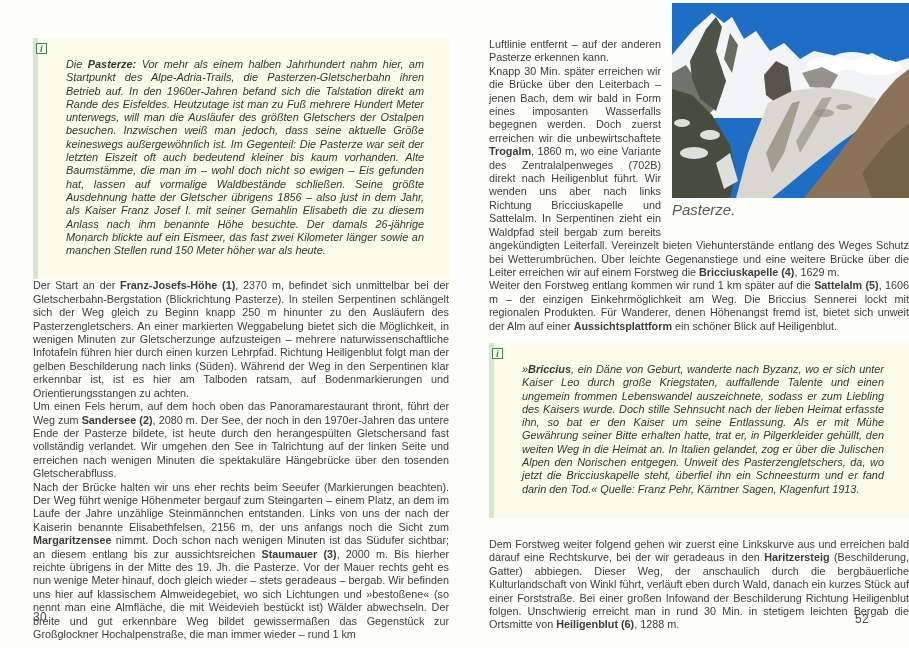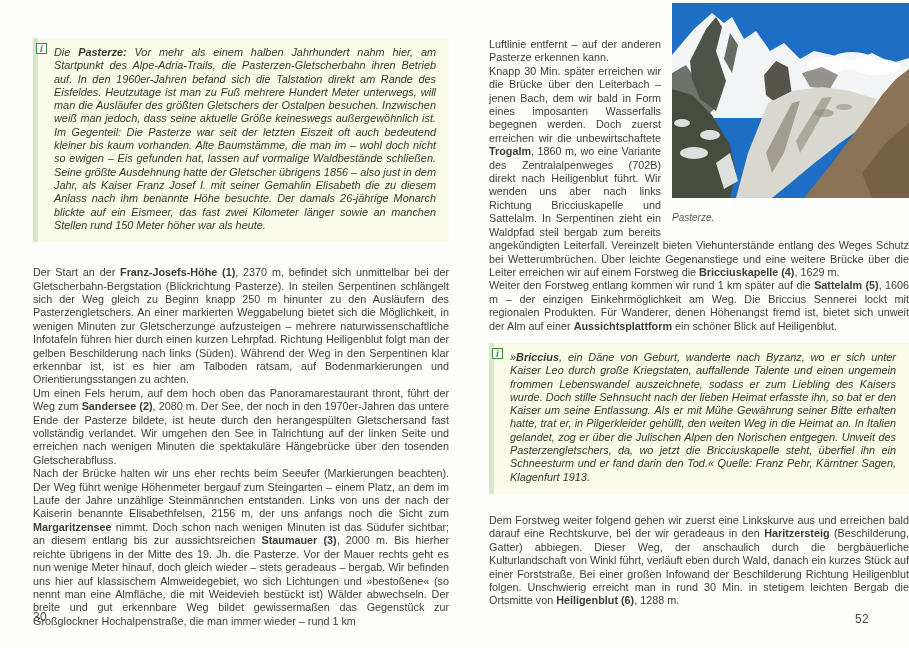--- a/index.html
+++ b/index.html
@@ -15,46 +15,46 @@
     font-family:"Liberation Sans",sans-serif;color:var(--body-text);
   }
   .spread{position:relative;width:909px;height:648px;overflow:hidden;background:#fdfdfc;}
   .page{position:absolute;}
   .page-left{left:33px;top:38px;width:416px;}
   .page-right{left:489px;top:3px;width:420px;}
   .body-par{
     margin:0;font-size:10.8px;line-height:13.4px;text-align:justify;
     color:var(--body-text);hyphens:auto;-webkit-hyphens:auto;
   }
-  .page-left .body-par:first-of-type{margin-top:24px;}
+  .page-left .body-par:first-of-type{margin-top:0;}
   .run-b{font-weight:bold;}
   .infobox{
     position:relative;background:var(--box-bg);
     padding:4px 9px 6px 17px;margin:0;
   }
   .infobox-strip{
     position:absolute;left:0;top:0;bottom:0;width:5px;background:var(--box-strip);
   }
   .info-icon{
     position:absolute;left:3px;top:5px;width:11px;height:11px;
     background:#ffffff;border:1px solid var(--icon-green);
     color:var(--icon-green);font-family:"Liberation Serif",serif;
     font-style:italic;font-weight:bold;font-size:10px;line-height:10px;
     text-align:center;box-sizing:border-box;
   }
   .box-text{
-    margin:4px;font-style:italic;font-size:10.9px;line-height:13.3px;
+    margin:16px;font-style:italic;font-size:10.9px;line-height:13.3px;
     text-align:justify;color:var(--box-text);hyphens:auto;-webkit-hyphens:auto;
   }
   .photo-block{
     float:right;width:237px;margin:0 0 14px 11px;
   }
   .photo-block svg{display:block;width:237px;height:195px;}
   .photo-caption{
-    margin-top:14px;font-size:10px;font-style:italic;color:var(--caption-text);
+    margin-top:3px;font-size:15px;font-style:italic;color:var(--caption-text);
   }
   .page-right .body-par.first{margin-top:35px;}
   .page-right .infobox{margin-top:10px;clear:none;}
   .page-right .body-par.after-box{margin-top:20px;}
   .page-num{
     position:absolute;font-size:12px;color:#4a4a4a;letter-spacing:.3px;
   }
   .page-num.left{left:33px;top:610px;}
   .page-num.right{left:855px;top:612px;}
   

